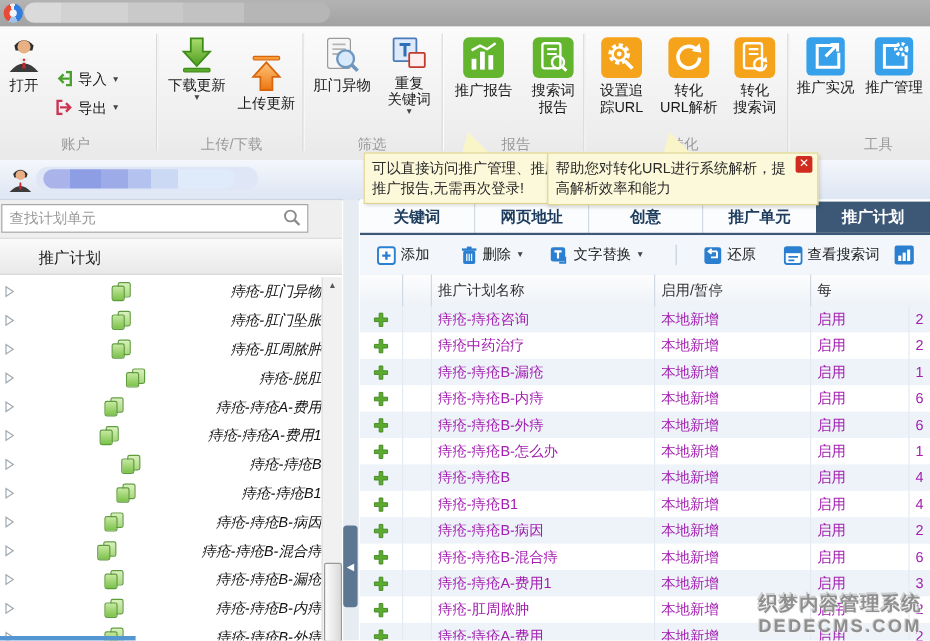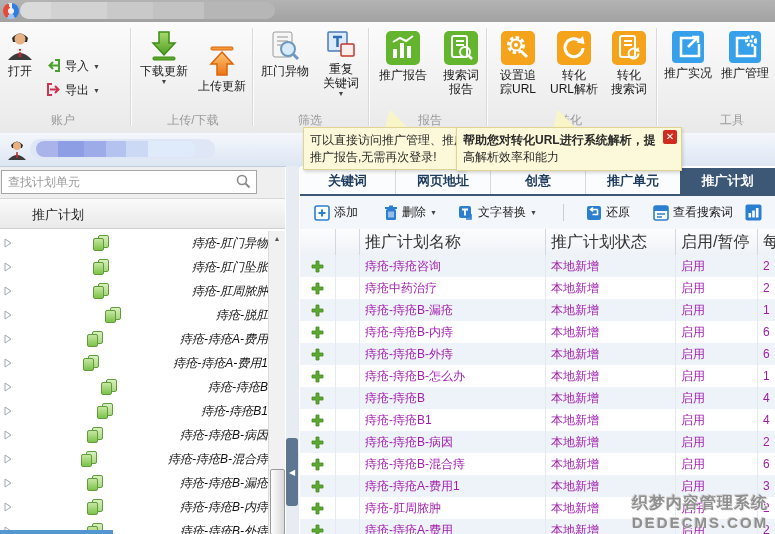--- a/index.html
+++ b/index.html
@@ -62,21 +62,21 @@
   .tab{width:95px;box-sizing:border-box;text-align:center;line-height:26px;font-size:13px;color:#1d3c5e;font-weight:bold;}
   .tab + .tab{border-left:1px solid #d3dae2;}
   .tab.selected{background:#3d5876;color:#fff;border-left:none;}
   .tab-underline{position:absolute;left:0;top:28px;width:475px;height:2px;background:#3d5876;}
   .toolbar{position:absolute;left:0;top:30px;width:475px;height:33px;background:#f3f6fa;border-bottom:1px solid #d5dce4;}
   .tbtn{position:absolute;top:8px;display:flex;align-items:center;gap:4px;font-size:12px;color:#222;}
   .tsep{position:absolute;left:263px;top:8px;width:1px;height:17px;background:#c6cfd9;}
   
   .thead{position:absolute;left:0;top:63px;width:475px;height:26px;
     background:linear-gradient(#fdfdfe,#eef2f7);border-bottom:1px solid #c2cdd9;
-    display:grid;grid-template-columns:36px 24px 186px 130px 82px 17px;font-size:16px;color:#333;}
+    display:grid;grid-template-columns:36px 24px 186px 130px 82px 17px;font-size:12px;color:#333;}
   .thead .hc{border-right:1px solid #d0d9e3;display:flex;align-items:center;padding-left:5px;box-sizing:border-box;overflow:hidden;white-space:nowrap;}
   .tbody{position:absolute;left:0;top:89px;width:475px;height:279px;overflow:hidden;}
   .trow{display:grid;grid-template-columns:36px 24px 186px 130px 82px 17px;height:22px;font-size:12px;color:#a21caf;}
   .trow.alt{background:#edf3f9;}
   .trow .tc{border-right:1px solid #e3eaf2;display:flex;align-items:center;padding-left:5px;box-sizing:border-box;overflow:hidden;white-space:nowrap;}
   .trow .tc.cplus{justify-content:center;padding-left:0;}
   
   .balloon{position:absolute;background:#fcf9da;border:1px solid #e0d493;box-shadow:1px 2px 3px rgba(0,0,0,.15);
     font-size:12px;color:#2a2a2a;line-height:17px;padding:4px 6px;box-sizing:border-box;z-index:50;overflow:hidden;}
   .balloon .bl{white-space:nowrap;}
@@ -485,21 +485,20 @@
           <rect x="7.2" y="6.5" width="2.6" height="7" fill="#fff"></rect>
           <rect x="10.9" y="4" width="2.6" height="9.5" fill="#fff"></rect>
           </svg>
         </div>
     </div>
 
     <div class="thead">
       <div class="hc"></div>
       <div class="hc"></div>
       <div class="hc">推广计划名称</div>
-      <div class="hc">推广计划状态</div>
       <div class="hc">启用/暂停</div>
       <div class="hc" style="border-right:none">每</div>
     </div>
 
     <div class="tbody">
       <div class="trow alt">
         <div class="tc cplus">
             <svg width="13" height="13" viewBox="0 0 13 13">
               <path d="M5 1 h3 v4 h4 v3 h-4 v4 h-3 v-4 H1 V5 h4 z" fill="#5cab31" stroke="#44881f" stroke-width="0.8"></path>
             </svg>
@@ -657,21 +656,21 @@
     </div>
   </div>
 
   <div class="btail" style="left:385px;top:110px;"></div>
   <div class="btail" style="left:553px;top:110px;"></div>
   <div class="balloon" style="left:295px;top:127px;width:162px;height:43px;margin-left:8px;">
     <div class="bl">可以直接访问推广管理、推广</div>
     <div class="bl">推广报告,无需再次登录!</div>
   </div>
   <div class="balloon" style="left:456px;top:127px;width:226px;height:44px;">
-    <div class="bl" style="padding-right:16px;font-weight:bold;">帮助您对转化URL进行系统解析，提</div>
+    <div class="bl" style="padding-right:16px;">帮助您对转化URL进行系统解析，提</div>
     <div class="bl">高解析效率和能力</div>
   </div>
   <div class="bclose" style="left:663px;top:130px;"></div>
 
   <div class="watermark">
     <div class="wm1">织梦内容管理系统</div>
     <div class="wm2">DEDECMS.COM</div>
   </div>
 
 </div>

